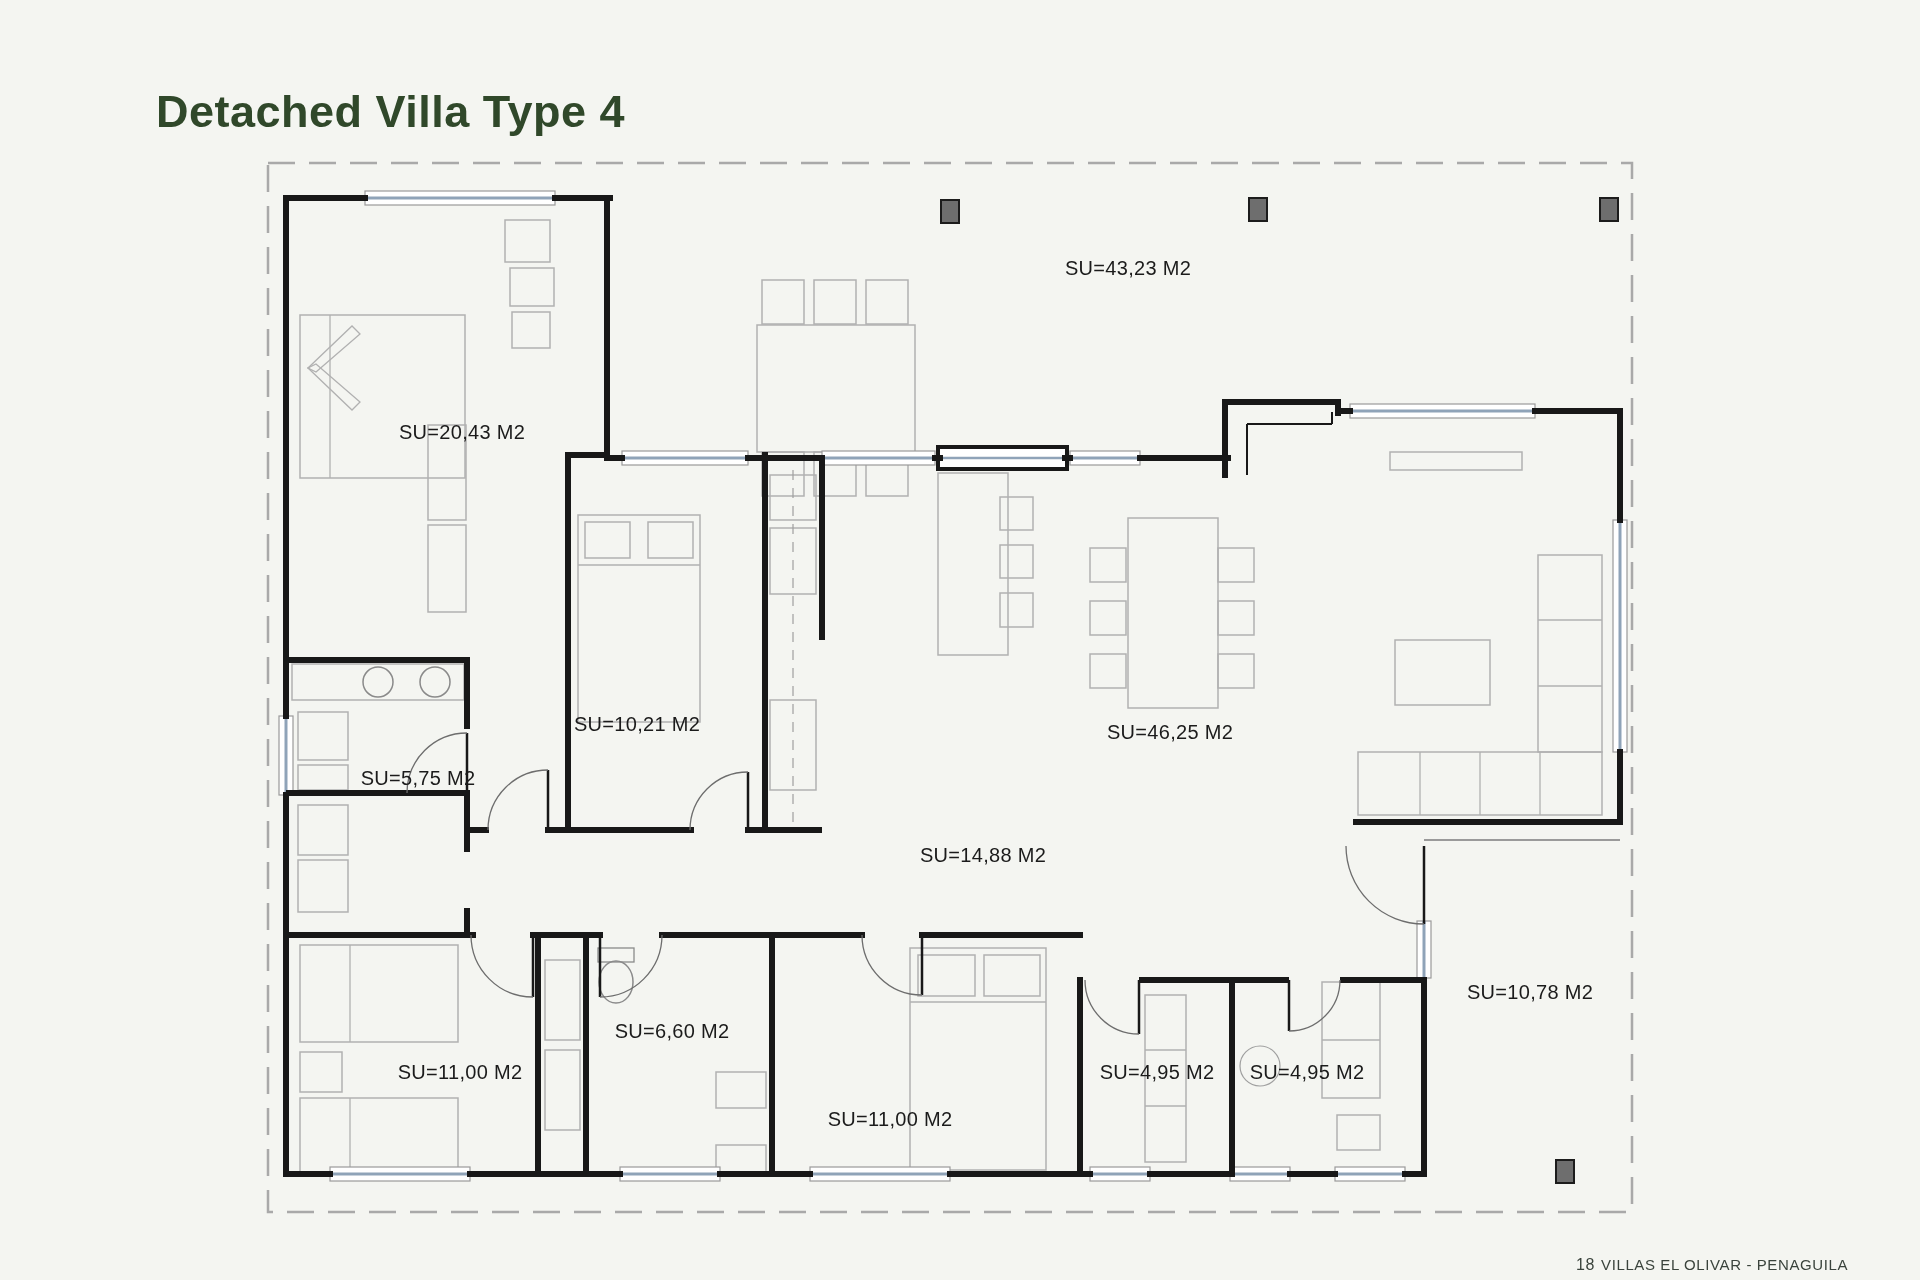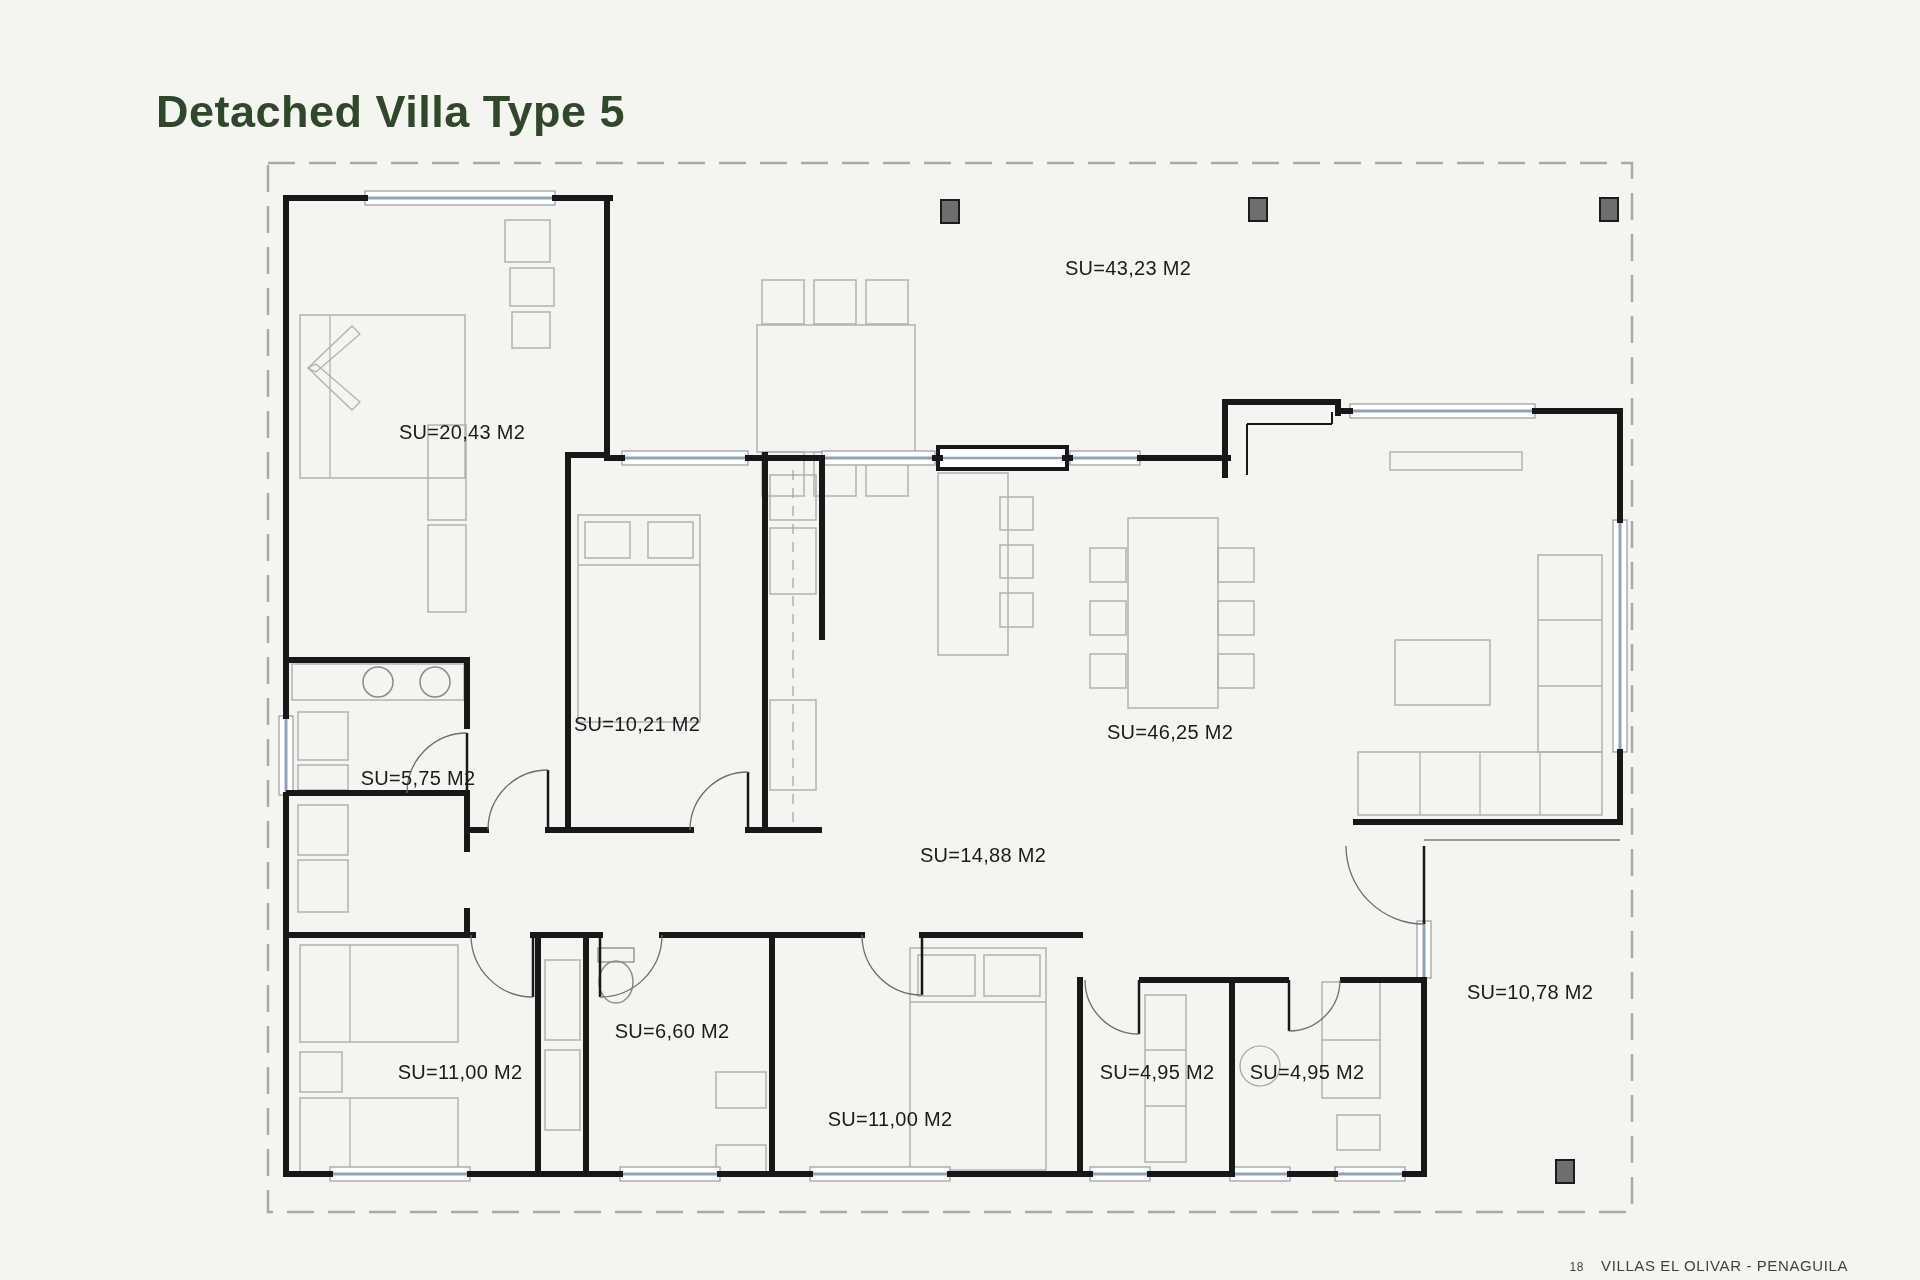--- a/index.html
+++ b/index.html
@@ -26,37 +26,37 @@
   .footer{
     position:absolute;
     right:72px;bottom:6px;
     font-size:15px;
     letter-spacing:0.6px;
     color:#3a433c;
     font-family:"Liberation Sans", sans-serif;
     white-space:nowrap;
   }
   .footer .pagenum{
-    font-size:12px;
-    margin-right:17px;
+    font-size:16px;
+    margin-right:6px;
     color:#3a433c;
   }
   svg.plan{position:absolute;left:0;top:0;}
   svg text.arealabel{
     font-family:"Liberation Sans", sans-serif;
     font-size:20px;
     fill:#1b1b1b;
     letter-spacing:0.3px;
   }
 </style>
 </head>
 <body>
 
 <div class="page">
-  <h1 class="page-title">Detached Villa Type 5</h1>
+  <h1 class="page-title">Detached Villa Type 4</h1>
 
   <svg class="plan" width="1920" height="1280" viewBox="0 0 1920 1280">
     <g id="boundary-layer">
         <rect x="268" y="163" width="1364" height="1049" fill="none" stroke="#a9a9a9" stroke-width="2.5" stroke-dasharray="27 14"></rect>
       </g>
     <g id="furniture-layer">
         <rect x="505" y="220" width="45" height="42" fill="none" stroke="#b1b1b1" stroke-width="1.5"></rect>
         <rect x="510" y="268" width="44" height="38" fill="none" stroke="#b1b1b1" stroke-width="1.5"></rect>
         <rect x="512" y="312" width="38" height="36" fill="none" stroke="#b1b1b1" stroke-width="1.5"></rect>
         <rect x="428" y="425" width="38" height="95" fill="none" stroke="#b1b1b1" stroke-width="1.5"></rect>

